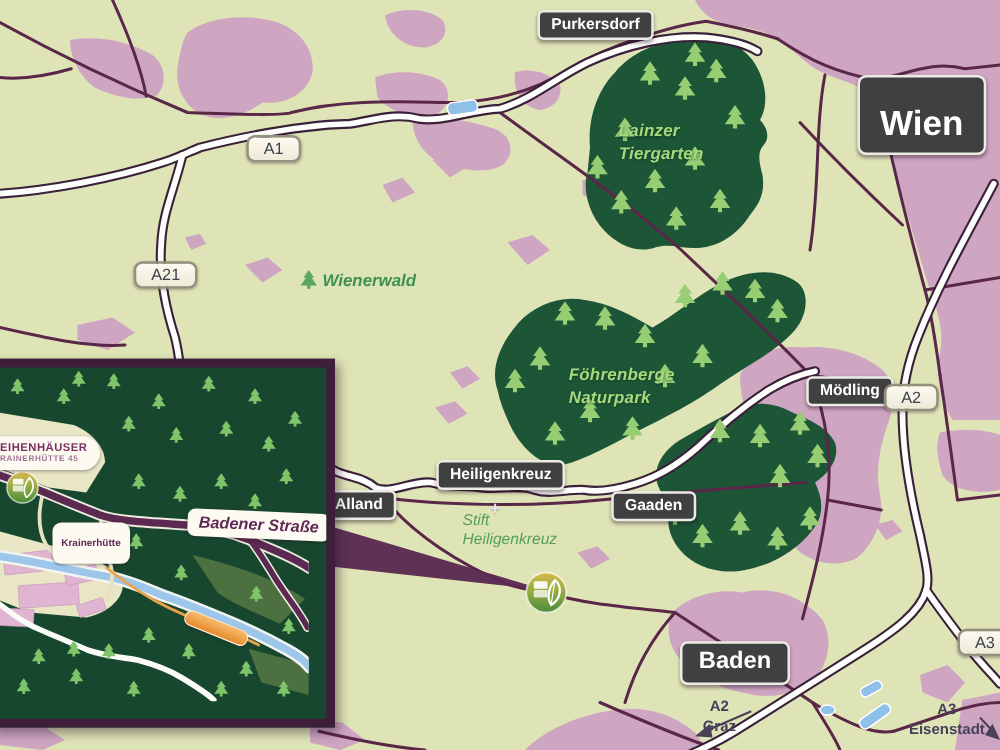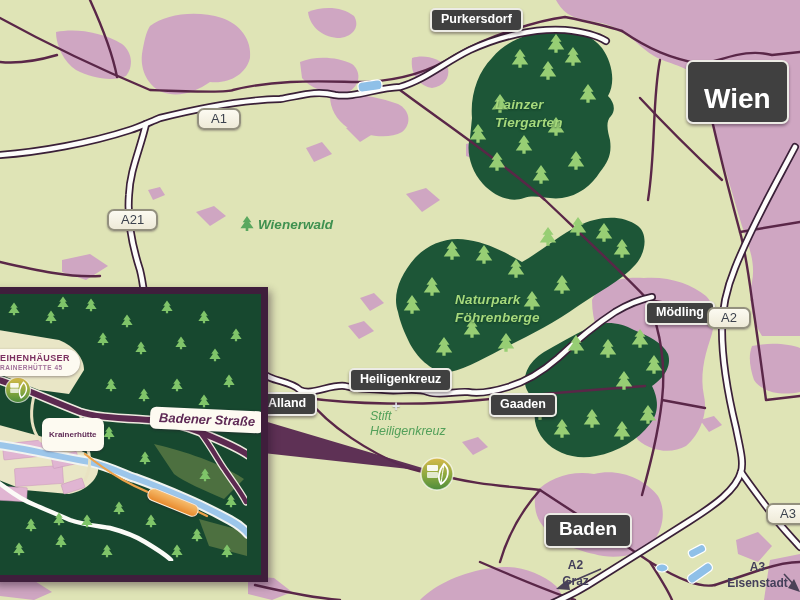--- a/index.html
+++ b/index.html
@@ -212,22 +212,22 @@
   <div class="shield" style="left:197px;top:108px">A1</div>
   <div class="shield" style="left:107px;top:209px">A21</div>
   <div class="shield" style="left:707px;top:307px">A2</div>
   <div class="shield" style="left:766px;top:503px">A3</div>
 
   <div class="forest-label" style="left:495px;top:96px;width:100px">
     <div>Lainzer</div>
     <div>Tiergarten</div>
   </div>
   <div class="forest-label" style="left:455px;top:291px;width:115px">
+    <div>Föhrenberge</div>
     <div>Naturpark</div>
-    <div>Föhrenberge</div>
   </div>
 
   <div class="wienerwald" style="left:240px;top:215px">
     <svg width="14" height="17" viewBox="-8 -11 16 19">
       <path d="M0,-10 L5,-3 L2.6,-3 L7.5,4 L1.5,4 L1.5,7 L-1.5,7 L-1.5,4 L-7.5,4 L-2.6,-3 L-5,-3 Z" fill="#5aa85f"></path>
     </svg>
     <span>Wienerwald</span>
   </div>
 
   <div class="cross" style="left:392px;top:398px">+</div>

